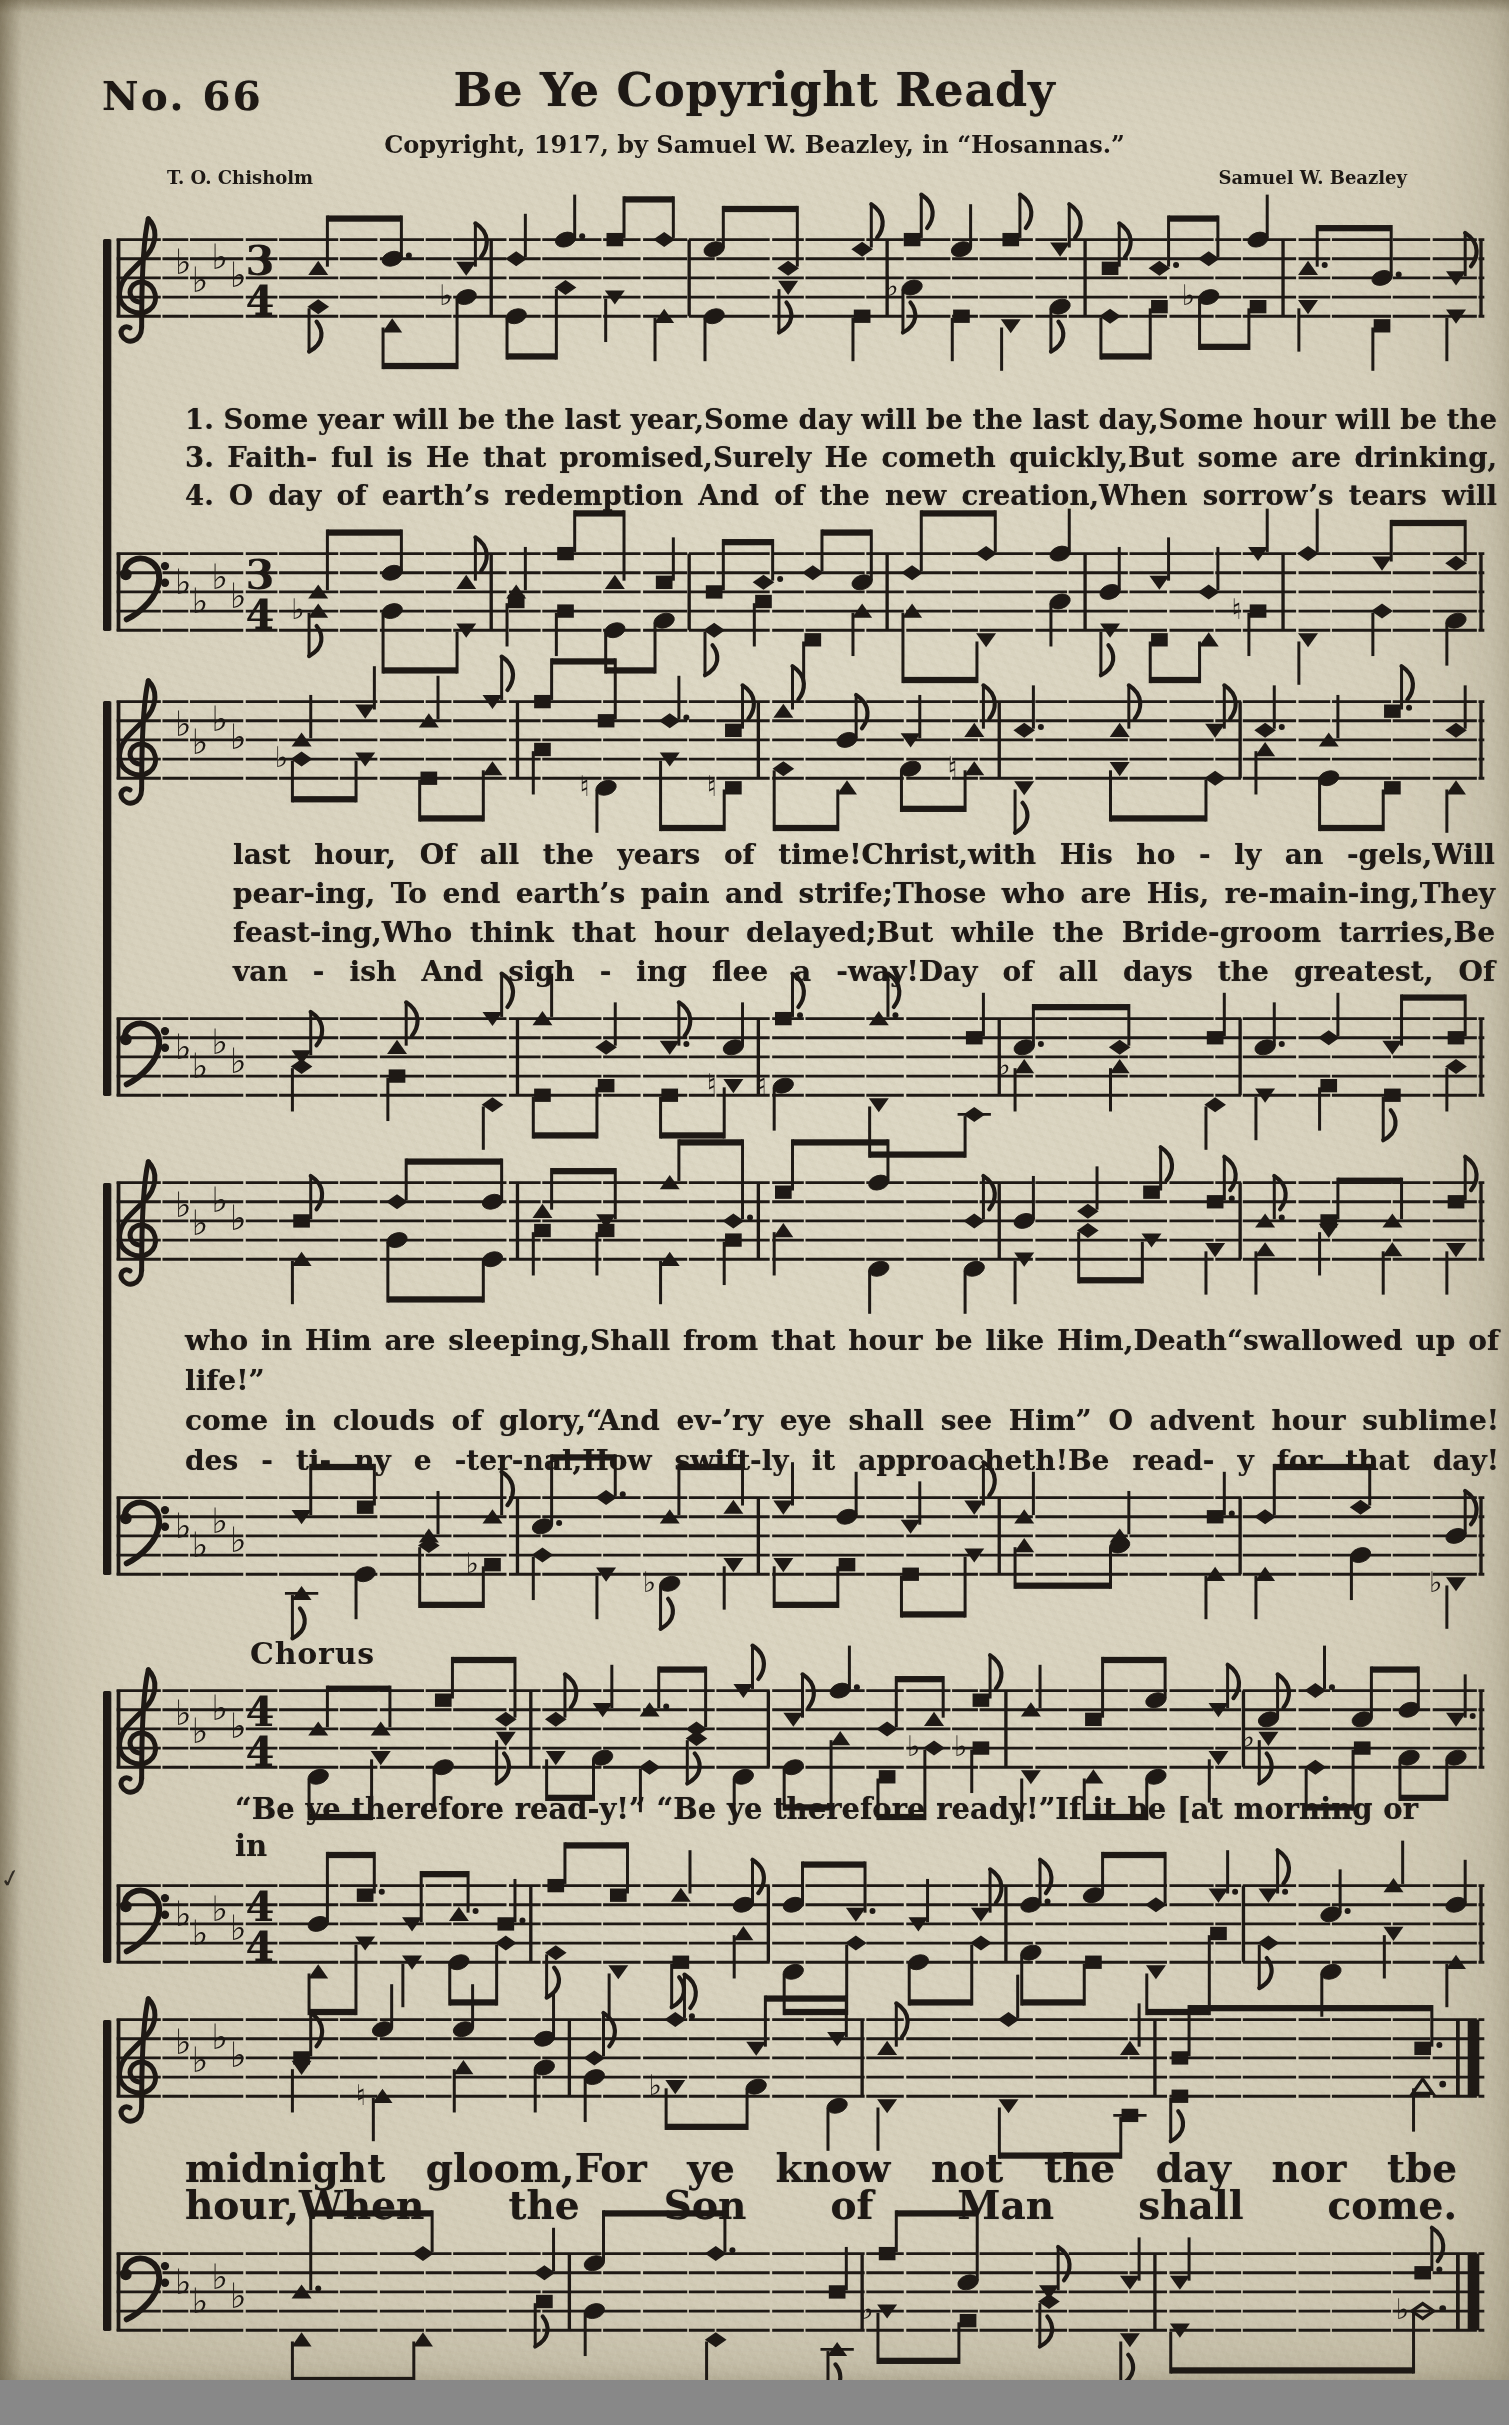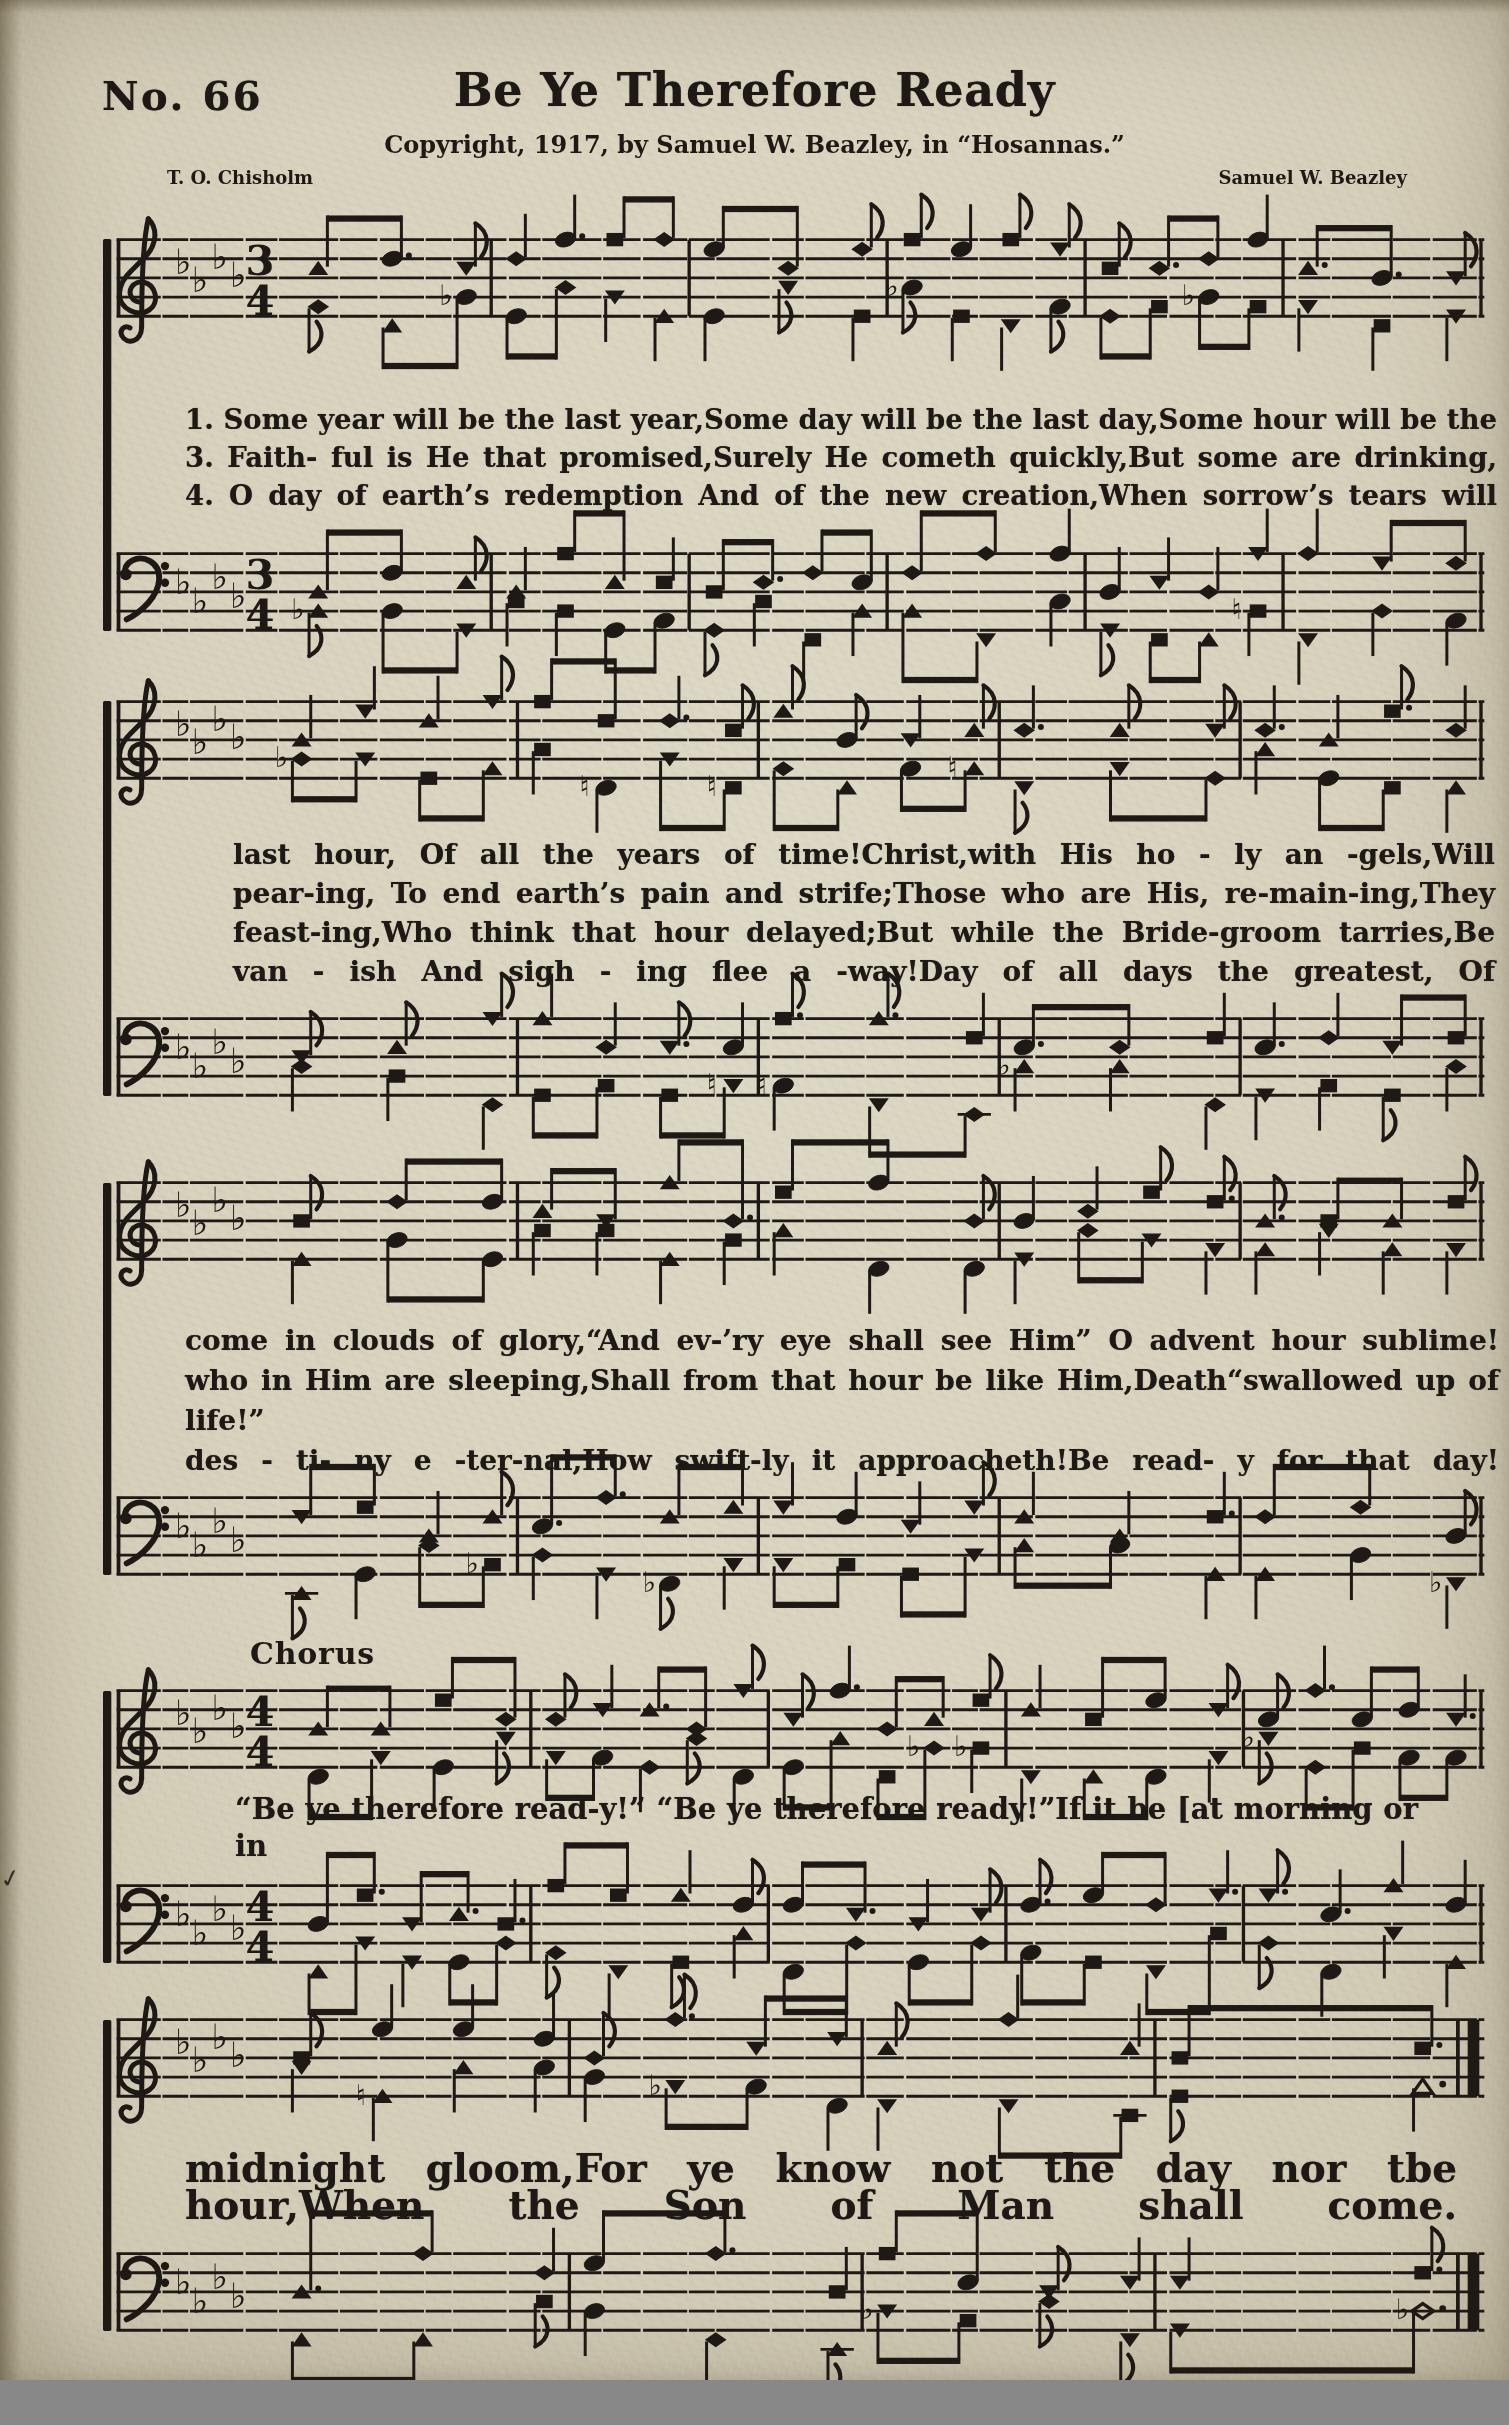--- a/index.html
+++ b/index.html
@@ -53,21 +53,21 @@
 </style>
 </head>
 <body>
 
 <div class="page">
   <div class="mottle"></div>
   <div class="edge-shade-left"></div>
   <div class="edge-shade-top"></div>
 
   <div class="no66">No. 66</div>
-  <div class="title">Be Ye Therefore Ready</div>
+  <div class="title">Be Ye Copyright Ready</div>
   <div class="copyright">Copyright, 1917, by Samuel W. Beazley, in “Hosannas.”</div>
   <div class="byline">
     <span class="lyricist">T. O. Chisholm</span>
     <span class="composer">Samuel W. Beazley</span>
   </div>
 
   <div class="sysline sy1"></div>
   <div class="sysline sy2"></div>
   <div class="sysline sy3"></div>
   <div class="sysline sy4"></div>
@@ -2016,22 +2016,22 @@
   </div>
 
   <div class="lyrics b2">
     <div class="lline">last hour, Of all the years of time!Christ,with His ho - ly an -gels,Will</div>
     <div class="lline">pear-ing, To end earth’s pain and strife;Those who are His, re-main-ing,They</div>
     <div class="lline">feast-ing,Who think that hour delayed;But while the Bride-groom tarries,Be</div>
     <div class="lline">van - ish And sigh - ing flee a -way!Day of all days the greatest, Of</div>
   </div>
 
   <div class="lyrics b3">
+    <div class="lline">who in Him are sleeping,Shall from that hour be like Him,Death“swallowed up of life!”</div>
     <div class="lline">come in clouds of glory,“And ev-’ry eye shall see Him” O advent hour sublime!</div>
-    <div class="lline">who in Him are sleeping,Shall from that hour be like Him,Death“swallowed up of life!”</div>
     <div class="lline">des - ti- ny e -ter-nal,How swift-ly it approacheth!Be read- y for that day!</div>
   </div>
 
   <div class="chorus-label">Chorus</div>
 
   <div class="lyrics chorus-line">
     <div class="lline">“Be ye therefore read-y!” “Be ye therefore ready!”If it be [at morning or in</div>
   </div>
   <div class="lyrics bottom-line">
     <div class="lline">midnight gloom,For ye know not the day nor tbe hour,When the Son of Man shall come.</div>

